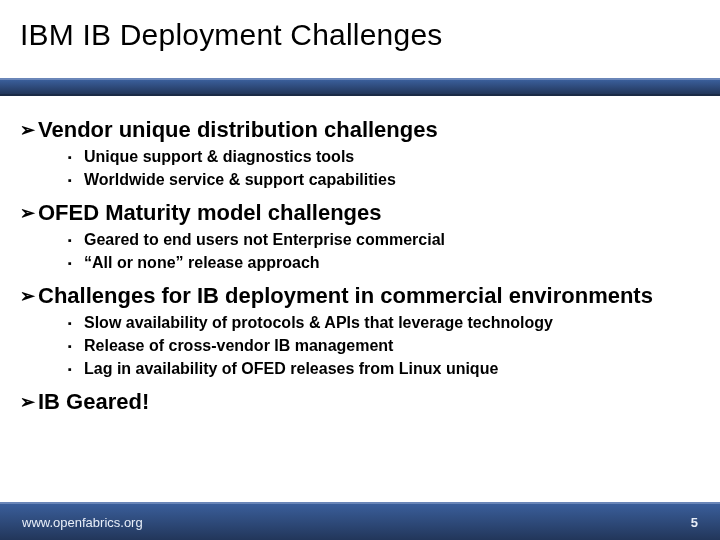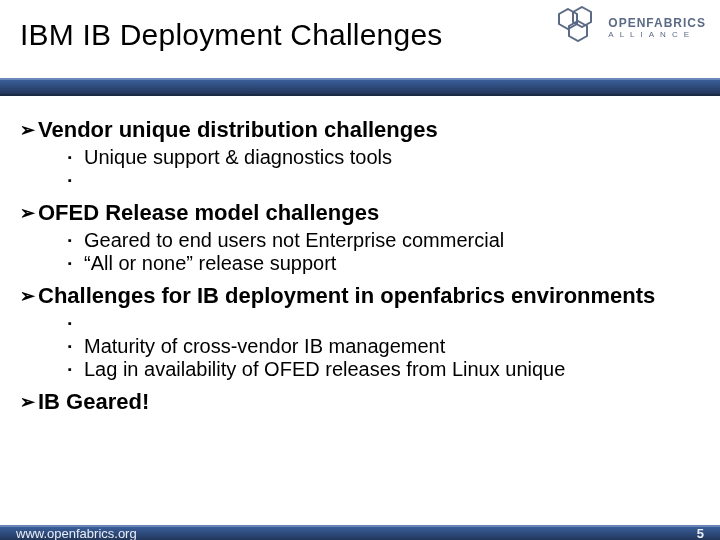--- a/index.html
+++ b/index.html
@@ -30,109 +30,88 @@
 
   .content { position: absolute; left: 20px; right: 20px; top: 110px; bottom: 48px; }
 
   .bullet-lvl1 { display: flex; align-items: flex-start; margin-top: 6px; margin-bottom: 2px; }
   .bullet-lvl1 .arrow { flex: 0 0 auto; width: 18px; color: #000; font-weight: bold; font-size: 18px; line-height: 28px; }
   .bullet-lvl1 .txt { font-size: 22px; color: #000; line-height: 28px; font-weight: bold; }
 
   .sub-list { margin: 2px 0 8px 48px; }
   .bullet-lvl2 { display: flex; align-items: flex-start; margin-bottom: 1px; }
   .bullet-lvl2 .sq { flex: 0 0 auto; width: 16px; color: #000; font-size: 11px; line-height: 22px; }
-  .bullet-lvl2 .txt { font-size: 20px; color: #000; line-height: 22px; }
+  .bullet-lvl2 .txt { font-size: 16px; color: #000; line-height: 22px; font-weight: bold; }
 
   .footer-bar {
-    position: absolute; left: 0; right: 0; bottom: 0; height: 15px;
+    position: absolute; left: 0; right: 0; bottom: 0; height: 38px;
     background: linear-gradient(#3a5e9a, #22365a);
     border-top: 2px solid #6a86b8;
     display: flex; align-items: center; justify-content: space-between;
-    padding: 0 16px;
+    padding: 0 22px;
     color: #e8eef8; font-size: 13px;
   }
   .footer-right { font-weight: bold; }
 </style>
 </head>
 <body>
 
 <div class="slide">
 
   <div class="title-area">
     <div class="title-text">IBM IB Deployment Challenges</div>
   </div>
 
-  <div class="logo">
-    <div class="logo-mark">
-      <div class="hex hex1">
-          <svg width="20" height="22" viewBox="0 0 20 22">
-            <polygon points="10,1 19,6 19,16 10,21 1,16 1,6" fill="none" stroke="#5b6a85" stroke-width="2"></polygon>
-          </svg>
-        </div>
-      <div class="hex hex2">
-          <svg width="20" height="22" viewBox="0 0 20 22">
-            <polygon points="10,1 19,6 19,16 10,21 1,16 1,6" fill="none" stroke="#5b6a85" stroke-width="2"></polygon>
-          </svg>
-        </div>
-      <div class="hex hex3">
-          <svg width="20" height="22" viewBox="0 0 20 22">
-            <polygon points="10,1 19,6 19,16 10,21 1,16 1,6" fill="none" stroke="#5b6a85" stroke-width="2"></polygon>
-          </svg>
-        </div>
-    </div>
-    <div class="logo-text">
-      <span class="logo-top">OPENFABRICS</span>
-      <span class="logo-bot">ALLIANCE</span>
-    </div>
-  </div>
 
   <div class="title-underline"></div>
 
   <div class="content">
 
     <div class="bullet-lvl1">
       <span class="arrow">➢</span>
       <span class="txt">Vendor unique distribution challenges</span>
     </div>
     <div class="sub-list">
       <div class="bullet-lvl2">
         <span class="sq">▪</span>
         <span class="txt">Unique support &amp; diagnostics tools</span>
       </div>
       <div class="bullet-lvl2">
         <span class="sq">▪</span>
+        <span class="txt">Worldwide service &amp; support capabilities</span>
       </div>
     </div>
 
     <div class="bullet-lvl1">
       <span class="arrow">➢</span>
-      <span class="txt">OFED Release model challenges</span>
+      <span class="txt">OFED Maturity model challenges</span>
     </div>
     <div class="sub-list">
       <div class="bullet-lvl2">
         <span class="sq">▪</span>
         <span class="txt">Geared to end users not Enterprise commercial</span>
       </div>
       <div class="bullet-lvl2">
         <span class="sq">▪</span>
-        <span class="txt">“All or none” release support</span>
+        <span class="txt">“All or none” release approach</span>
       </div>
     </div>
 
     <div class="bullet-lvl1">
       <span class="arrow">➢</span>
-      <span class="txt">Challenges for IB deployment in openfabrics environments</span>
+      <span class="txt">Challenges for IB deployment in commercial environments</span>
     </div>
     <div class="sub-list">
       <div class="bullet-lvl2">
         <span class="sq">▪</span>
+        <span class="txt">Slow availability of protocols &amp; APIs that leverage technology</span>
       </div>
       <div class="bullet-lvl2">
         <span class="sq">▪</span>
-        <span class="txt">Maturity of cross-vendor IB management</span>
+        <span class="txt">Release of cross-vendor IB management</span>
       </div>
       <div class="bullet-lvl2">
         <span class="sq">▪</span>
         <span class="txt">Lag in availability of OFED releases from Linux unique</span>
       </div>
     </div>
 
     <div class="bullet-lvl1">
       <span class="arrow">➢</span>
       <span class="txt">IB Geared!</span>

